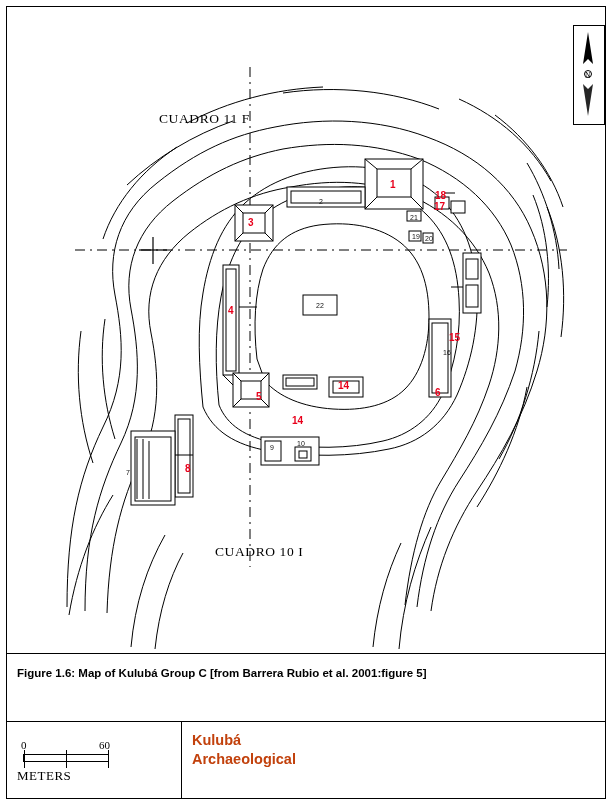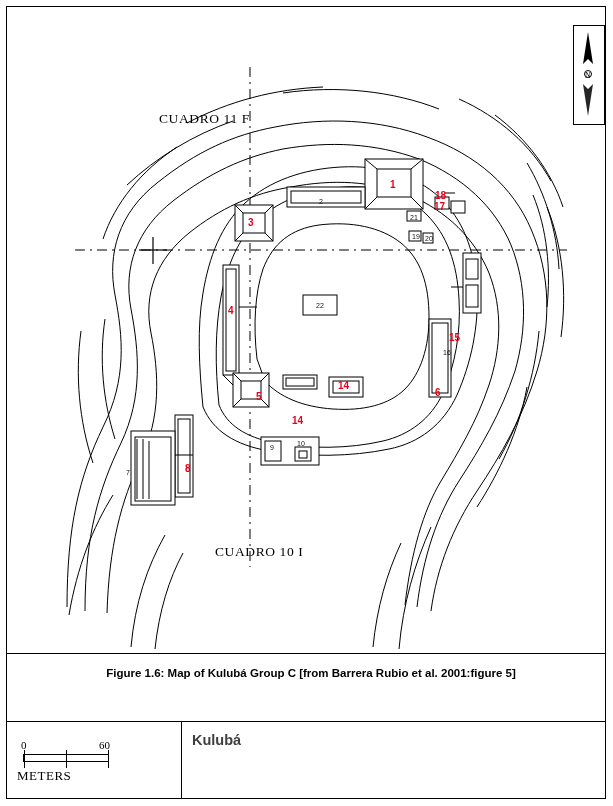--- a/index.html
+++ b/index.html
@@ -1,39 +1,39 @@
 <!DOCTYPE html>
 <html><head>
 <meta charset="utf-8">
 <style>
   html,body{margin:0;padding:0;background:#ffffff;}
   body{font-family:"Liberation Serif", serif;color:#000;}
   #page{position:relative;width:613px;height:806px;overflow:hidden;background:#fff;}
   .frame{position:absolute;left:6px;top:6px;width:600px;height:793px;border:1px solid #000;box-sizing:border-box;}
   .mapbox{position:absolute;left:7px;top:7px;width:598px;height:645px;overflow:hidden;}
   .capbox{position:absolute;left:7px;top:653px;width:598px;height:68px;border-top:1px solid #000;box-sizing:border-box;}
-  .capline{font-family:"Liberation Sans", sans-serif;font-size:11.5px;font-weight:bold;line-height:15px;margin-left:10px;text-align:center;}
+  .capline{font-family:"Liberation Sans", sans-serif;font-size:11.5px;font-weight:bold;line-height:15px;margin-left:10px;}
   .capline.first{margin-top:12px;}
   .botbox{position:absolute;left:7px;top:721px;width:598px;height:78px;border-top:1px solid #000;box-sizing:border-box;display:flex;}
   .scalecell{width:175px;border-right:1px solid #000;box-sizing:border-box;position:relative;}
   .titlecell{flex:1;border-right:1px solid #000;box-sizing:border-box;position:relative;text-align:center;}
   .logocell{width:140px;box-sizing:border-box;position:relative;padding-left:10px;}
 
   .scalenum{position:absolute;font-family:"Liberation Serif", serif;font-size:11px;}
   .sn0{left:14px;top:17px;}
   .sn60{left:92px;top:17px;text-align:right;}
   .scalebar{position:absolute;left:16px;top:32px;width:86px;height:8px;border:1px solid #000;box-sizing:border-box;background:#fff;}
   .scalebar .tick{position:absolute;top:-5px;width:1px;height:18px;background:#000;}
   .meters{position:absolute;left:10px;top:46px;font-family:"Liberation Serif", serif;font-size:13px;letter-spacing:0.5px;}
 
   .t1{font-size:19px;font-weight:bold;letter-spacing:1.5px;margin-top:10px;}
   .t2{font-size:13.5px;margin-top:3px;letter-spacing:0.5px;}
   .t3{font-size:13.5px;font-weight:bold;margin-top:2px;letter-spacing:0.5px;}
 
-  .logoline{font-family:"Liberation Sans", sans-serif;font-weight:bold;font-size:14.5px;color:#404040;line-height:19px;}
+  .logoline{font-family:"Liberation Sans", sans-serif;font-weight:bold;font-size:14.5px;color:#c2410c;line-height:19px;}
   .logoline.l1{margin-top:9px;}
 
   .cuadro{position:absolute;font-family:"Liberation Serif", serif;font-size:13.5px;font-weight:normal;letter-spacing:0.6px;}
   .cuadro11{left:152px;top:104px;}
   .cuadro10{left:208px;top:537px;}
 
   .numlbl{position:absolute;font-family:"Liberation Sans", sans-serif;color:#e8001b;font-weight:bold;font-size:10px;line-height:10px;}
   .numlbl.blk{color:#111;font-weight:normal;font-size:7px;}
 
   .northbox{position:absolute;left:566px;top:18px;width:30px;height:98px;border:1px solid #000;background:#fff;}
@@ -199,15 +199,16 @@
         <div class="tick" style="left:0px;"></div>
         <div class="tick" style="left:42px;"></div>
         <div class="tick" style="left:84px;"></div>
       </div>
       <div class="meters">METERS</div>
     </div>
 
 
     <div class="logocell">
       <div class="logoline l1">Kulubá</div>
+      <div class="logoline">Archaeological</div>
     </div>
   </div>
 </div>
 
 </body></html>

